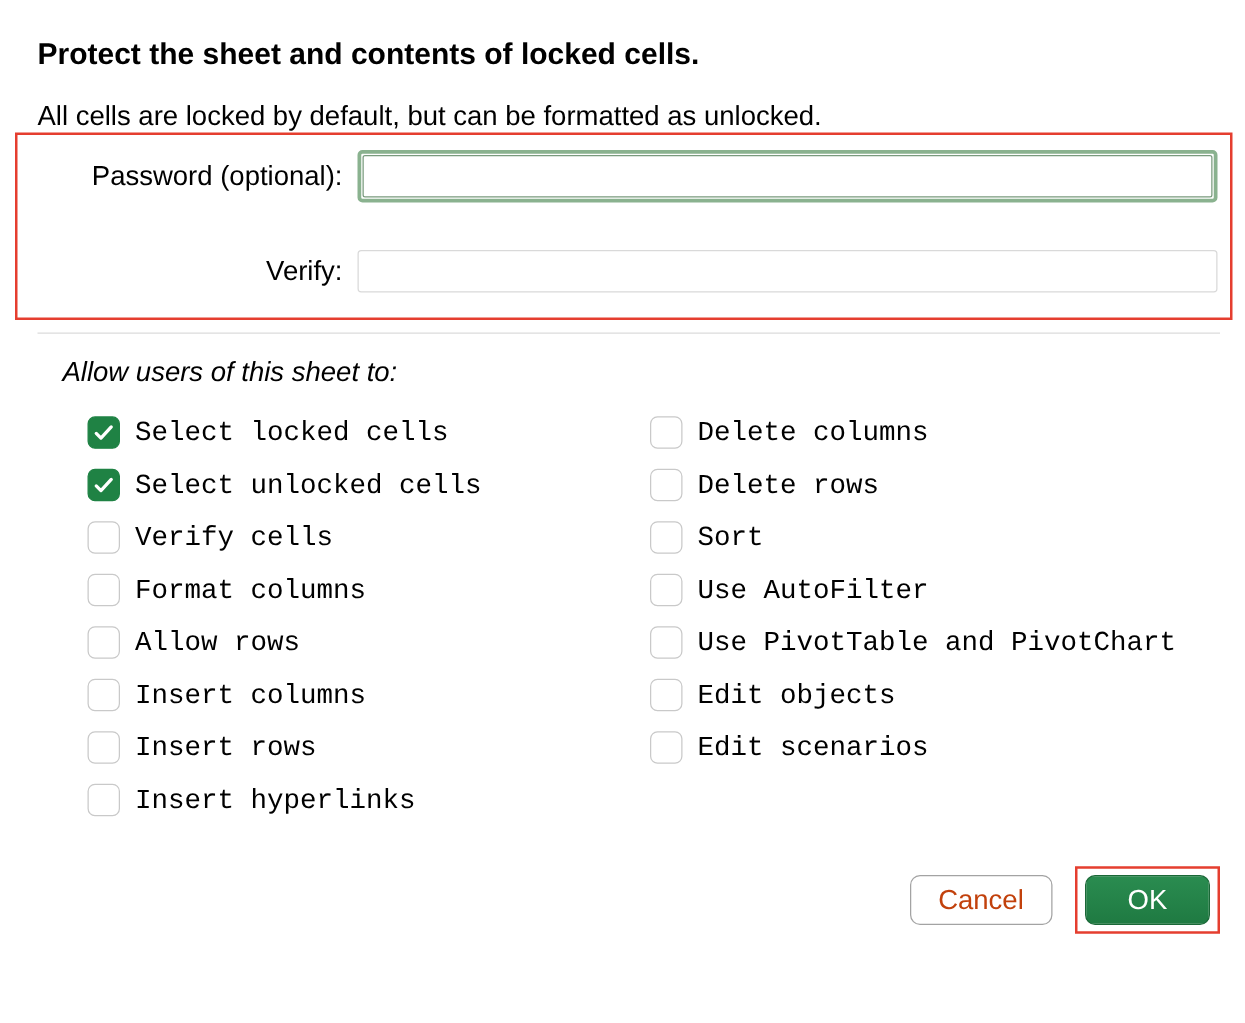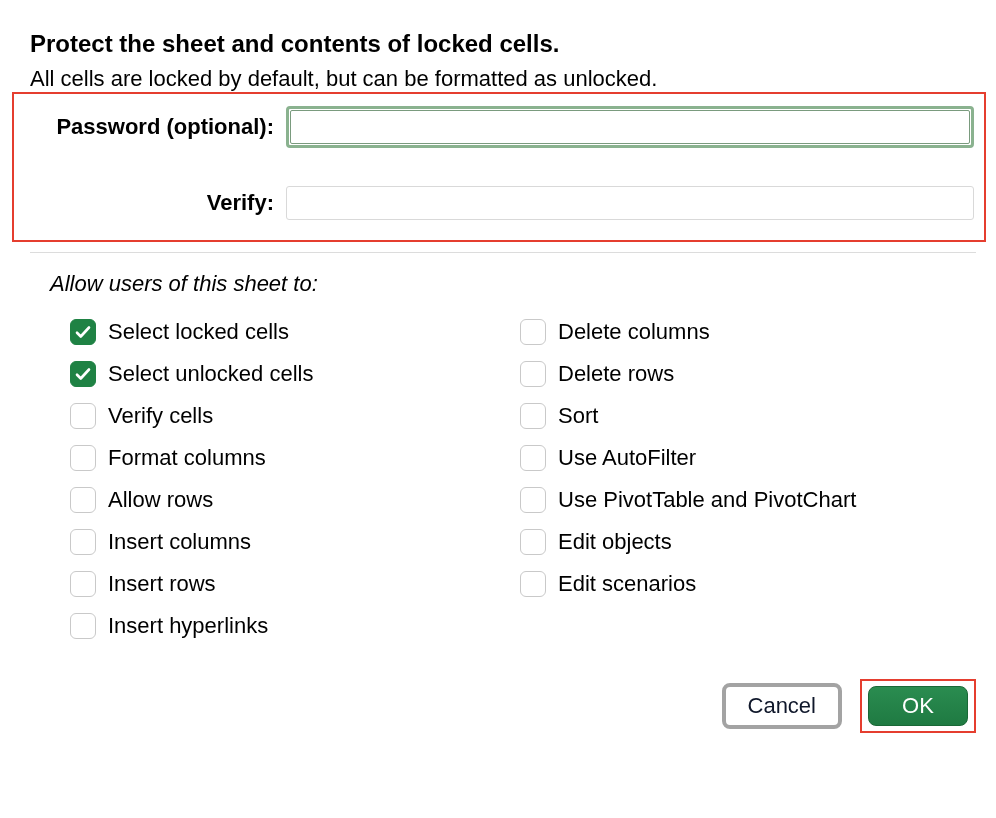--- a/index.html
+++ b/index.html
@@ -12,21 +12,21 @@
       font-size: 22px;
       color: #000;
       background: #fff;
       width: 996px;
       height: 818px;
       padding: 30px 20px 20px 30px;
     }
     .title {
       font-weight: 700;
       font-size: 24px;
-      margin-bottom: 8px;
+      margin-bottom: 22px;
     }
     .subtitle {
       font-size: 22px;
       margin-bottom: 0;
     }
     .highlight-box {
       border: 2px solid #e53e2f;
       padding: 12px 10px 12px 10px;
       margin-left: -18px;
       margin-right: -10px;
@@ -37,21 +37,20 @@
       margin-bottom: 38px;
     }
     .field-row:last-child {
       margin-bottom: 8px;
     }
     .field-label {
       width: 262px;
       text-align: right;
       padding-right: 12px;
       font-size: 22px;
-      font-weight: bold;
     }
     .field-input-wrap-focus {
       flex: 1;
       border: 3px solid #8ab28f;
       border-radius: 4px;
       padding: 1px;
     }
     .field-input {
       width: 100%;
       height: 34px;
@@ -82,20 +81,21 @@
       margin-bottom: 22px;
       margin-left: 20px;
       font-style: italic;
     }
     .columns {
       display: flex;
       margin-left: 40px;
     }
     .col {
       width: 450px;
+      font-family: Liberation Mono, monospace;
     }
     .check-row {
       display: flex;
       align-items: center;
       margin-bottom: 16px;
     }
     .checkbox {
       width: 26px;
       height: 26px;
       border-radius: 6px;
@@ -130,22 +130,22 @@
     .btn {
       font-size: 22px;
       padding: 6px 22px;
       border-radius: 8px;
       cursor: pointer;
       min-width: 100px;
       text-align: center;
     }
     .btn-cancel {
       background: #fff;
-      border: 4px solid #a3a3a3;
-      color: #0f172a;
+      border: 1px solid #a3a3a3;
+      color: #c2410c;
     }
     .ok-wrap {
       border: 2px solid #e53e2f;
       padding: 5px 6px;
     }
     .btn-ok {
       background: linear-gradient(#2a8c50, #1f7a42);
       border: 1px solid #1a6837;
       color: #fff;
       padding: 6px 24px;

